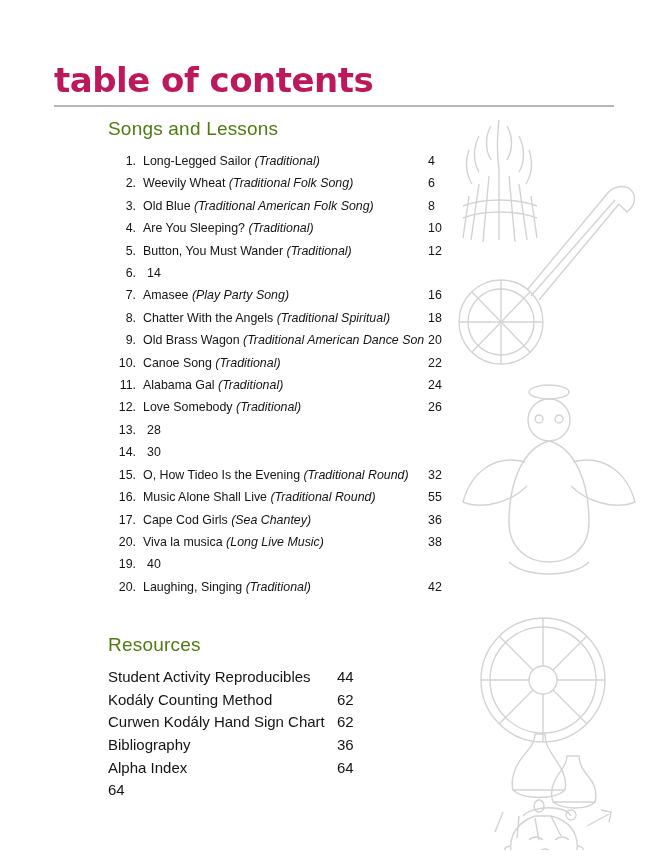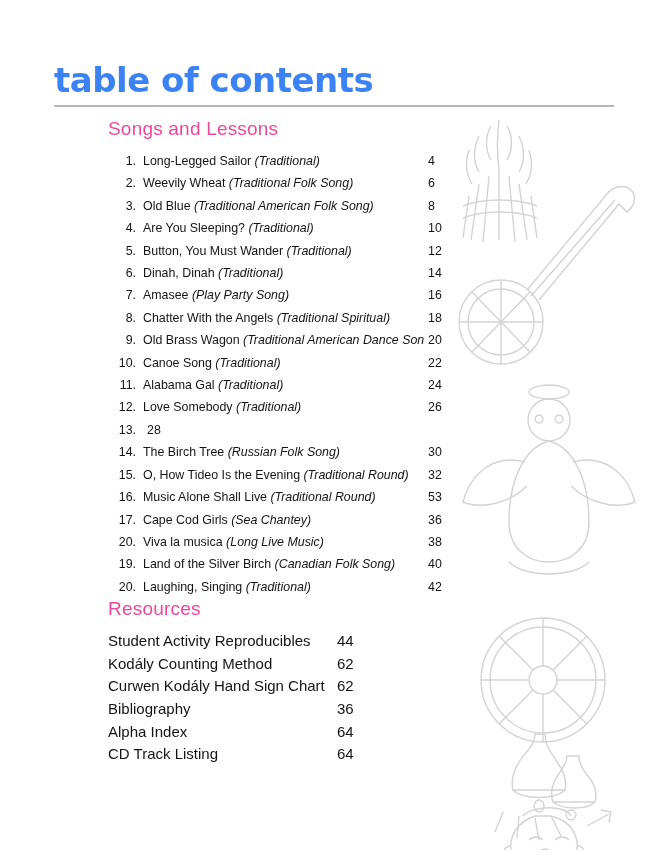--- a/index.html
+++ b/index.html
@@ -26,21 +26,21 @@
     position: absolute;
     left: 54px;
     top: 63px;
     width: 560px;
   }
   .toc-title {
     font-family: "DejaVu Sans", sans-serif;
     font-weight: bold;
     font-size: 34px;
     letter-spacing: -0.5px;
-    color: #3b82f6;
+    color: #be185d;
     line-height: 1;
     white-space: nowrap;
   }
   .toc-rule {
     margin-top: 8px;
     border-bottom: 2px solid #b6b6b6;
     width: 560px;
   }
 
   
@@ -57,21 +57,21 @@
   .content {
     position: absolute;
     left: 108px;
     top: 118px;
     width: 360px;
   }
 
   .section-heading {
     font-size: 19px;
     font-weight: normal;
-    color: #ec4899;
+    color: #4d7c0f;
     margin: 0 0 10px 0;
     letter-spacing: 0.2px;
   }
 
   .toc-list {
     list-style: none;
     margin: 0;
     padding: 0;
   }
   .toc-row {
@@ -95,20 +95,21 @@
   .row-title .sub {
     font-style: italic;
   }
   .row-page {
     flex: 0 0 40px;
     text-align: left;
     padding-left: 4px;
   }
 
   .resources-block {
+    margin-top: 36px;
   }
   .res-row {
     display: flex;
     align-items: baseline;
     font-size: 15px;
     line-height: 22.6px;
     color: #141414;
   }
   .res-title {
     flex: 0 0 229px;
@@ -244,21 +245,20 @@
         <span class="row-title"><span>Are You Sleeping? </span><span class="sub">(Traditional)</span></span>
         <span class="row-page">10</span>
       </li>
       <li class="toc-row">
         <span class="row-num">5.</span>
         <span class="row-title"><span>Button, You Must Wander </span><span class="sub">(Traditional)</span></span>
         <span class="row-page">12</span>
       </li>
       <li class="toc-row">
         <span class="row-num">6.</span>
-        <span class="row-title"><span>Dinah, Dinah </span><span class="sub">(Traditional)</span></span>
         <span class="row-page">14</span>
       </li>
       <li class="toc-row">
         <span class="row-num">7.</span>
         <span class="row-title"><span>Amasee </span><span class="sub">(Play Party Song)</span></span>
         <span class="row-page">16</span>
       </li>
       <li class="toc-row">
         <span class="row-num">8.</span>
         <span class="row-title"><span>Chatter With the Angels </span><span class="sub">(Traditional Spiritual)</span></span>
@@ -283,46 +283,44 @@
         <span class="row-num">12.</span>
         <span class="row-title"><span>Love Somebody </span><span class="sub">(Traditional)</span></span>
         <span class="row-page">26</span>
       </li>
       <li class="toc-row">
         <span class="row-num">13.</span>
         <span class="row-page">28</span>
       </li>
       <li class="toc-row">
         <span class="row-num">14.</span>
-        <span class="row-title"><span>The Birch Tree </span><span class="sub">(Russian Folk Song)</span></span>
         <span class="row-page">30</span>
       </li>
       <li class="toc-row">
         <span class="row-num">15.</span>
         <span class="row-title"><span>O, How Tideo Is the Evening </span><span class="sub">(Traditional Round)</span></span>
         <span class="row-page">32</span>
       </li>
       <li class="toc-row">
         <span class="row-num">16.</span>
         <span class="row-title"><span>Music Alone Shall Live </span><span class="sub">(Traditional Round)</span></span>
-        <span class="row-page">53</span>
+        <span class="row-page">55</span>
       </li>
       <li class="toc-row">
         <span class="row-num">17.</span>
         <span class="row-title"><span>Cape Cod Girls </span><span class="sub">(Sea Chantey)</span></span>
         <span class="row-page">36</span>
       </li>
       <li class="toc-row">
         <span class="row-num">20.</span>
         <span class="row-title"><span>Viva la musica </span><span class="sub">(Long Live Music)</span></span>
         <span class="row-page">38</span>
       </li>
       <li class="toc-row">
         <span class="row-num">19.</span>
-        <span class="row-title"><span>Land of the Silver Birch </span><span class="sub">(Canadian Folk Song)</span></span>
         <span class="row-page">40</span>
       </li>
       <li class="toc-row">
         <span class="row-num">20.</span>
         <span class="row-title"><span>Laughing, Singing </span><span class="sub">(Traditional)</span></span>
         <span class="row-page">42</span>
       </li>
     </ul>
 
     <div class="resources-block">
@@ -342,20 +340,19 @@
         </li>
         <li class="res-row">
           <span class="res-title">Bibliography</span>
           <span class="res-page">36</span>
         </li>
         <li class="res-row">
           <span class="res-title">Alpha Index</span>
           <span class="res-page">64</span>
         </li>
         <li class="res-row">
-          <span class="res-title">CD Track Listing</span>
           <span class="res-page">64</span>
         </li>
       </ul>
     </div>
 
   </div>
 </div>
 
 </body></html>

